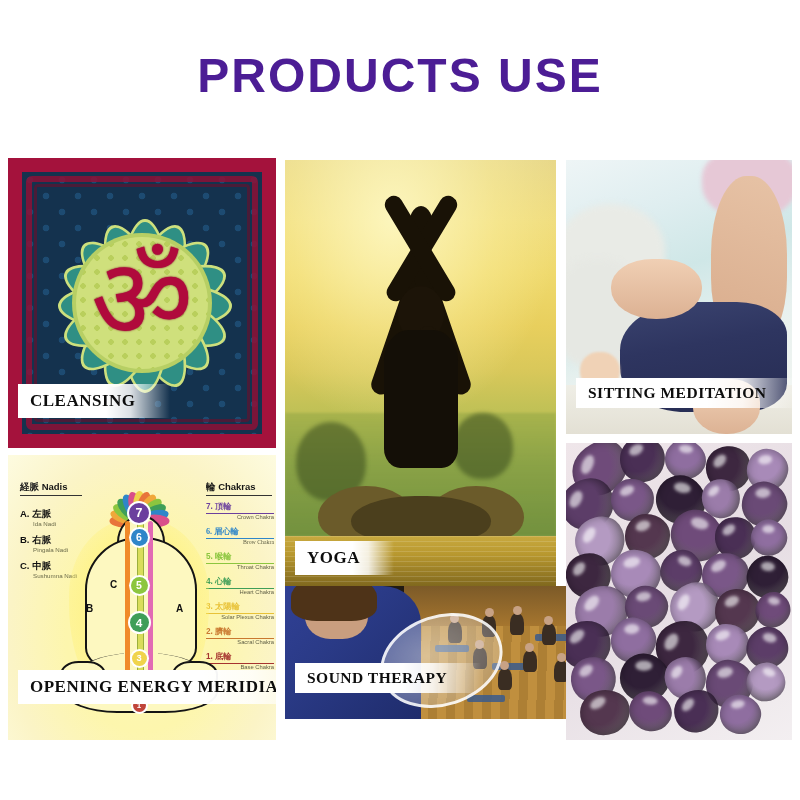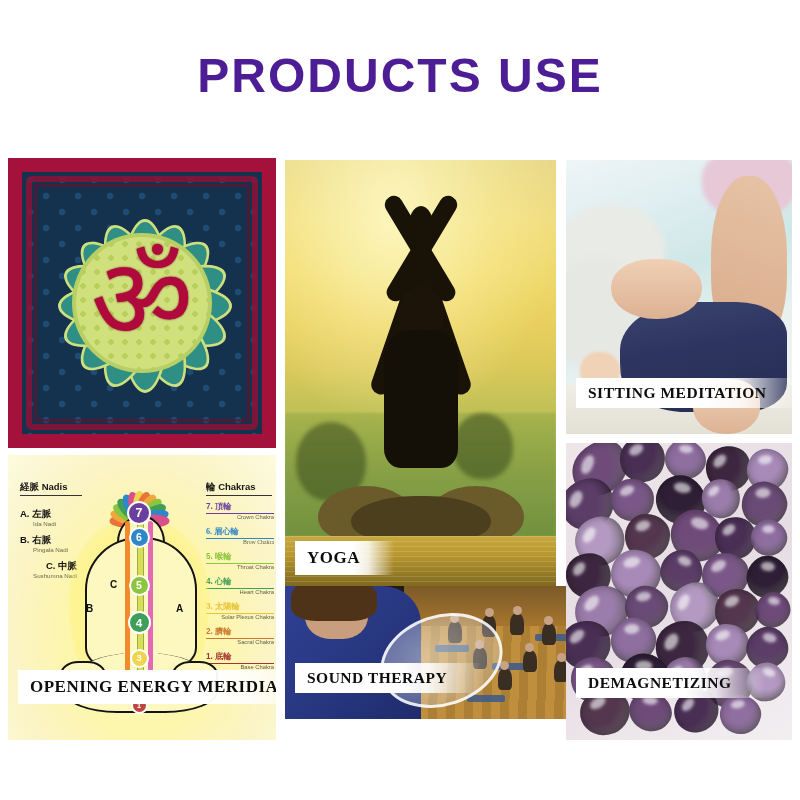--- a/index.html
+++ b/index.html
@@ -234,30 +234,31 @@
       <div class="petal in" style="transform: rotate(195deg) translateY(-18px);"></div>
       <div class="petal in" style="transform: rotate(225deg) translateY(-18px);"></div>
       <div class="petal in" style="transform: rotate(255deg) translateY(-18px);"></div>
       <div class="petal in" style="transform: rotate(285deg) translateY(-18px);"></div>
       <div class="petal in" style="transform: rotate(315deg) translateY(-18px);"></div>
       <div class="petal in" style="transform: rotate(345deg) translateY(-18px);"></div>
     </div>
   <div class="om-disc">
     <div class="om-glyph">ॐ</div>
   </div>
+  <div class="caption" id="cap-cleansing">CLEANSING</div>
 </div>
 
 <div class="panel" id="p-meridians">
   <div class="chk-bg"></div>
 
   <div class="chk-head" id="nadis-head">経脈 Nadis</div>
   <div id="nadis-list">
       <div class="nadi-row" style="top: 48px;"><b>A. 左脈</b><i>Ida Nadi</i></div>
       <div class="nadi-row" style="top: 74px;"><b>B. 右脈</b><i>Pingala Nadi</i></div>
-      <div class="nadi-row" style="top: 100px; text-align: right;"><b>C. 中脈</b><i>Sushumna Nadi</i></div>
+      <div class="nadi-row" style="top: 100px;"><b>C. 中脈</b><i>Sushumna Nadi</i></div>
     </div>
 
   <div class="chk-head" id="chakras-head">輪 Chakras</div>
   <div id="chakras-list">
       <div class="chak-row" style="top: 46px; color: rgb(107, 63, 158);">
         <b>7. 頂輪</b>
         <i>Crown Chakra</i>
       </div>
       <div class="chak-row" style="top: 71px; color: rgb(47, 134, 201); font-family: Liberation Serif, serif;">
         <b>6. 眉心輪</b>
@@ -450,14 +451,13 @@
       <div class="stone" style="left: 2%; top: 72%; width: 20%; height: 15%; background: radial-gradient(at 36% 30%, rgb(122, 87, 136) 0%, rgb(122, 87, 136) 45%, rgba(0, 0, 0, 0.55) 100%); transform: rotate(-15deg);"></div>
       <div class="stone" style="left: 24%; top: 71%; width: 22%; height: 16%; background: radial-gradient(at 36% 30%, rgb(47, 31, 54) 0%, rgb(47, 31, 54) 45%, rgba(0, 0, 0, 0.55) 100%); transform: rotate(22deg);"></div>
       <div class="stone" style="left: 44%; top: 72%; width: 18%; height: 14%; background: radial-gradient(at 36% 30%, rgb(155, 124, 170) 0%, rgb(155, 124, 170) 45%, rgba(0, 0, 0, 0.55) 100%); transform: rotate(-31deg);"></div>
       <div class="stone" style="left: 62%; top: 73%; width: 21%; height: 16%; background: radial-gradient(at 36% 30%, rgb(106, 74, 118) 0%, rgb(106, 74, 118) 45%, rgba(0, 0, 0, 0.55) 100%); transform: rotate(6deg);"></div>
       <div class="stone" style="left: 80%; top: 74%; width: 17%; height: 13%; background: radial-gradient(at 36% 30%, rgb(180, 154, 194) 0%, rgb(180, 154, 194) 45%, rgba(0, 0, 0, 0.55) 100%); transform: rotate(43deg);"></div>
       <div class="stone" style="left: 6%; top: 83%; width: 22%; height: 15%; background: radial-gradient(at 36% 30%, rgb(84, 55, 79) 0%, rgb(84, 55, 79) 45%, rgba(0, 0, 0, 0.55) 100%); transform: rotate(-10deg);"></div>
       <div class="stone" style="left: 28%; top: 84%; width: 19%; height: 13%; background: radial-gradient(at 36% 30%, rgb(111, 75, 122) 0%, rgb(111, 75, 122) 45%, rgba(0, 0, 0, 0.55) 100%); transform: rotate(27deg);"></div>
       <div class="stone" style="left: 48%; top: 83%; width: 20%; height: 14%; background: radial-gradient(at 36% 30%, rgb(74, 47, 85) 0%, rgb(74, 47, 85) 45%, rgba(0, 0, 0, 0.55) 100%); transform: rotate(-26deg);"></div>
       <div class="stone" style="left: 68%; top: 85%; width: 18%; height: 13%; background: radial-gradient(at 36% 30%, rgb(143, 110, 160) 0%, rgb(143, 110, 160) 45%, rgba(0, 0, 0, 0.55) 100%); transform: rotate(11deg);"></div>
     </div>
-  <div class="caption small" id="cap-demag">DEMAGNETIZING</div>
 </div>
 
 </body></html>

